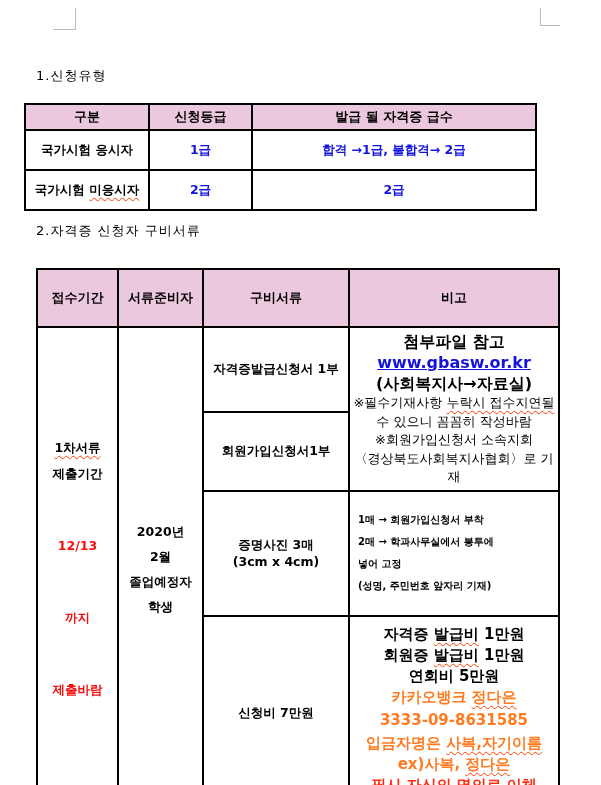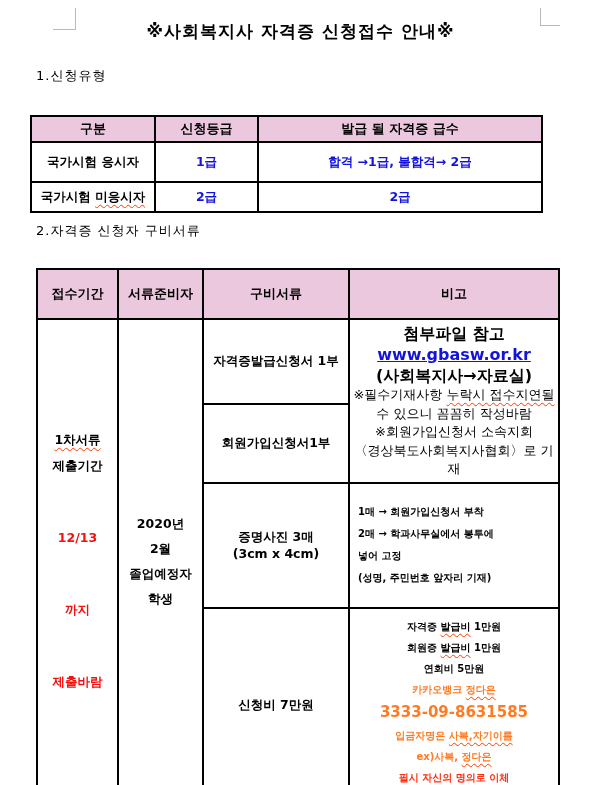--- a/index.html
+++ b/index.html
@@ -38,30 +38,30 @@
   td, th {
     border: 2px solid #000;
     text-align: center;
     vertical-align: middle;
     font-size: 12.5px;
     font-weight: bold;
     overflow: hidden;
   }
   th { background: #ecc8de; font-size: 13px; }
 
-  .t1 { left: 30px; top: 103px; width: 511px; margin-top: 12px; }
+  .t1 { left: 24px; top: 103px; width: 511px; }
   .t1 .c1 { width: 124px; } .t1 .c2 { width: 103px; } .t1 .c3 { width: 284px; }
   .t1 .hr { height: 26px; }
   .t1 .r1 { height: 40px; }
-  .t1 .r2 { height: 30px; }
+  .t1 .r2 { height: 40px; }
   .blue { color: #1313dc; }
 
   .t2 { left: 36px; top: 268px; width: 522px; }
   .t2 .c1 { width: 81px; } .t2 .c2 { width: 85px; } .t2 .c3 { width: 146px; } .t2 .c4 { width: 210px; }
-  .t2 .hr { height: 50px; }
+  .t2 .hr { height: 58px; }
   .t2 .r1 { height: 67px; }
   .t2 .r2 { height: 62px; }
   .t2 .r3 { height: 125px; }
   .t2 .r4 { height: 195px; }
 
   .line { display: block; }
   .red { color: #f50f0f; margin-top: 46px; }
   .orange { color: #ff7b22; }
   .warn-red { color: #ff2d12; }
   .sq { text-decoration-line: underline; text-decoration-style: wavy;
@@ -74,33 +74,32 @@
 
   .remark1 { vertical-align: middle; padding: 3px 2px; }
   .remark1 .big { line-height: 21px; font-size: 16px; }
   .remark1 .small { line-height: 18.5px; font-size: 13px; font-weight: normal; }
   .remark1 a { color: #1313dc; font-weight: bold; text-decoration: underline; }
 
   .remark2 { text-align: left; padding-left: 8px; }
   .remark2 .line { line-height: 22px; font-size: 10px; }
 
   .remark3 { vertical-align: top; padding-top: 7px; }
-  .remark3 .line { line-height: 21px; font-size: 10px; }
+  .remark3 .line { line-height: 21px; font-size: 15px; }
   .remark3 .account { font-size: 15px; line-height: 25px; }
   .remark3 .gap2 { height: 20px; }
 </style>
 </head>
 <body>
 
 <div class="page">
 
   <div class="mark mark-tl"></div>
   <div class="mark mark-tr"></div>
 
-  <div class="title">※사회복지사 자격증 신청접수 안내※</div>
 
   <div class="sec-heading sec1">1.신청유형</div>
 
   <table class="t1">
     <colgroup>
         <col class="c1">
         <col class="c2">
         <col class="c3">
       </colgroup>
     <tbody>

